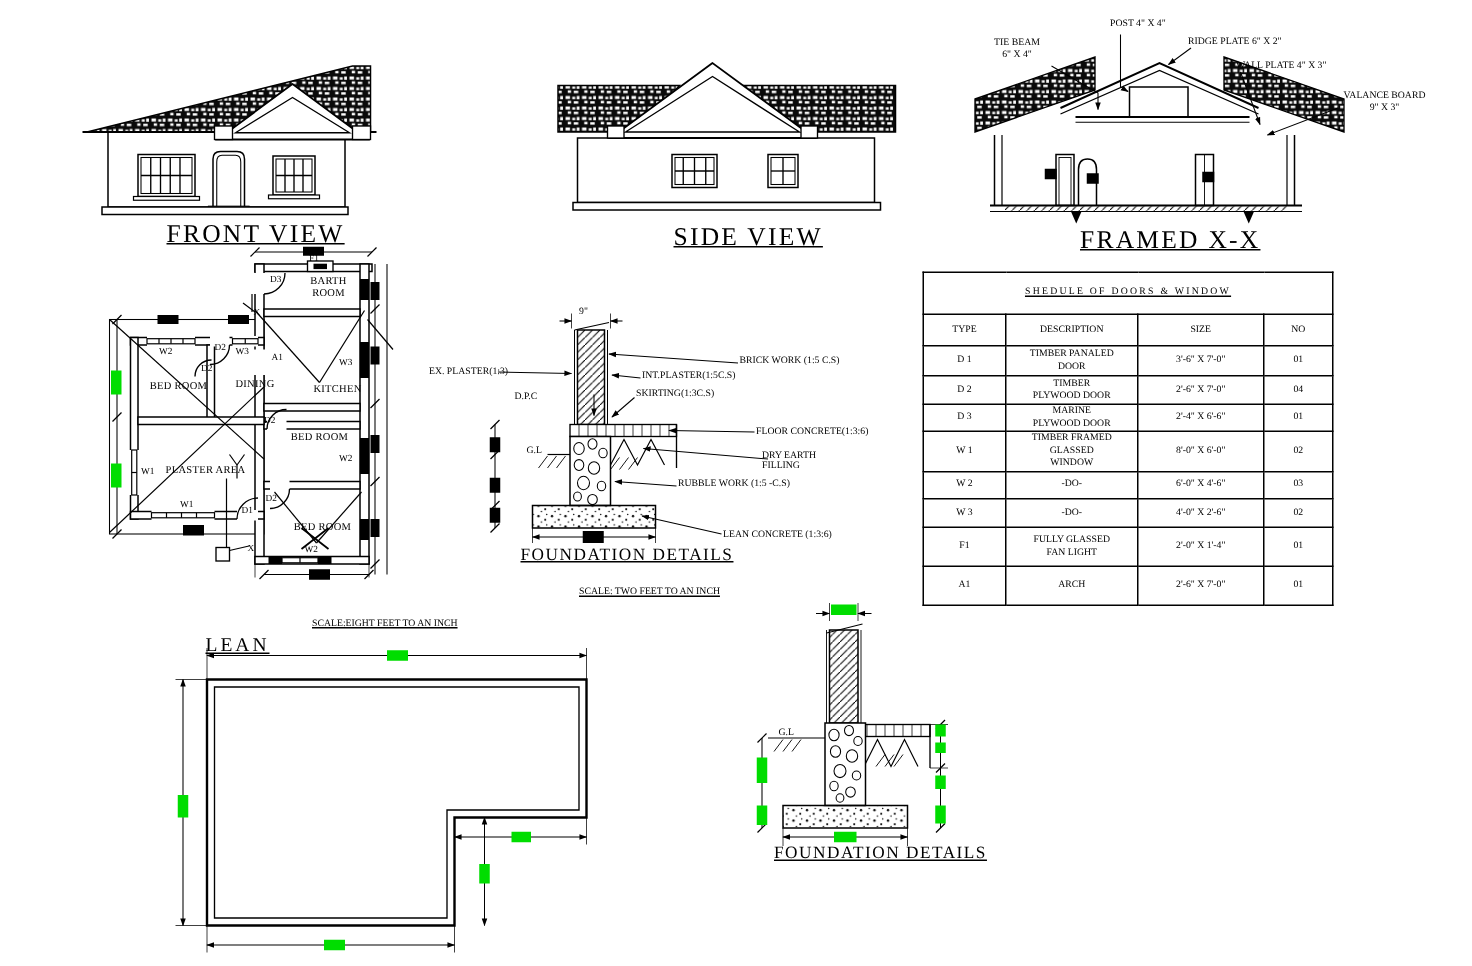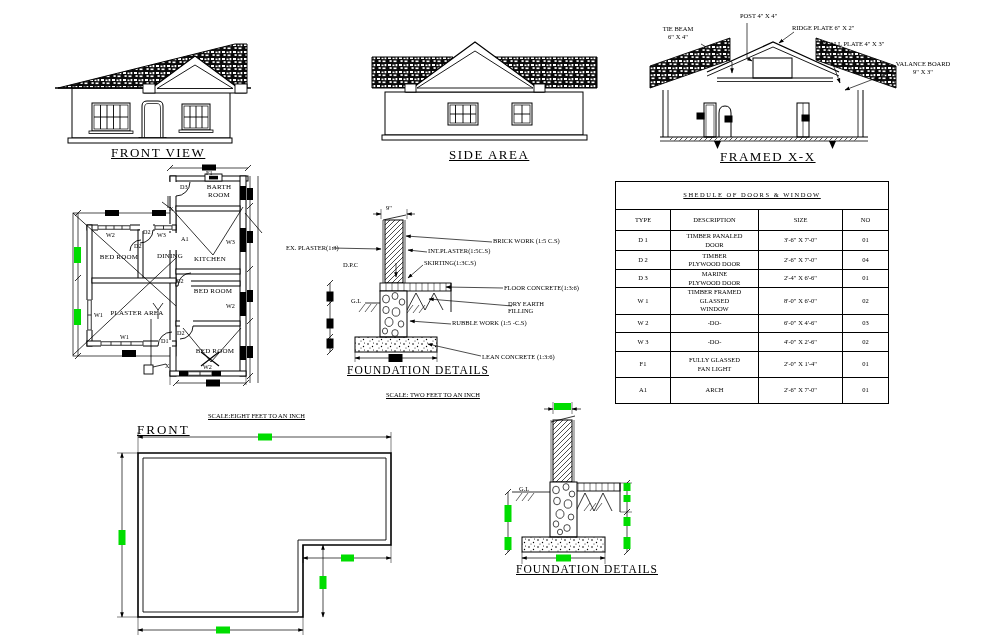--- a/index.html
+++ b/index.html
@@ -1,21 +1,21 @@
 <!DOCTYPE html>
 <html><head>
 <meta charset="utf-8">
 <style>
   html,body{margin:0;padding:0;background:#fff;}
   #canvas{position:relative;width:981px;height:644px;background:#ffffff;overflow:hidden;
           font-family:"Liberation Serif",serif;color:#000;}
   svg.d{position:absolute;overflow:visible;}
   .lbl{position:absolute;font-family:"Liberation Serif",serif;color:#000;
        white-space:pre-line;line-height:1.15;font-size:7px;}
-  .vt{font-size:13px;text-decoration:underline;letter-spacing:1.5px;}
+  .vt{font-size:17px;text-decoration:underline;letter-spacing:1.5px;}
   .ann{font-size:6.5px;text-align:center;line-height:1.2;}
   .room{font-size:7px;text-align:center;letter-spacing:0.2px;line-height:1.1;}
   .tag{font-size:6.2px;}
   .fl{font-size:6.5px;}
   .ft{font-size:11.5px;text-decoration:underline;letter-spacing:1px;}
   .scale{font-size:6.5px;text-decoration:underline;}
   .plant{font-size:13px;text-decoration:underline;letter-spacing:2px;}
   table.sched{position:absolute;left:615px;top:181px;width:273px;border-collapse:collapse;
               table-layout:fixed;background:#fff;}
   table.sched td{border:1px solid #000;font-family:"Liberation Serif",serif;font-size:6.5px;
@@ -103,21 +103,21 @@
     <line x1="157" y1="70" x2="157" y2="88" stroke-width="0.9"></line>
     <line x1="149" y1="79" x2="165" y2="79" stroke-width="0.9"></line>
     <polygon points="7,22 88,22 60,53 7,53" fill="url(#shingle)" stroke-width="1"></polygon>
     <polygon points="130,22 232,22 232,53 171,53" fill="url(#shingle)" stroke-width="1"></polygon>
     <polygon points="110,7 42,57 178,57" fill="#fff" stroke-width="1.2"></polygon>
     <polygon points="110,16 52,53 168,53" fill="none" stroke-width="0.9"></polygon>
     <rect x="40" y="49" width="11" height="8" fill="#fff" stroke-width="0.9"></rect>
     <rect x="169" y="49" width="11" height="8" fill="#fff" stroke-width="0.9"></rect>
   </g>
 </svg>
-<div class="lbl vt" style="left:449px;top:148px">SIDE AREA</div>
+<div class="lbl vt" style="left:449px;top:148px">SIDE VIEW</div>
 
 <svg class="d" style="left:645px;top:10px" width="336" height="158">
   <g stroke="#000">
     <path d="M62,62 L128,32 L194,62" fill="none" stroke-width="1.3"></path>
     <path d="M62,66 L128,37 L194,66" fill="none" stroke-width="0.9"></path>
     <polygon points="5,56 85,28 85,50 5,78" fill="url(#shingle)" stroke-width="0.9"></polygon>
     <polygon points="171,28 251,56 251,78 171,50" fill="url(#shingle)" stroke-width="0.9"></polygon>
     <rect x="108" y="48" width="39" height="20" fill="#fff" stroke-width="1"></rect>
     <line x1="72" y1="68" x2="188" y2="68" stroke-width="1.2"></line>
     <line x1="72" y1="71.5" x2="188" y2="71.5" stroke-width="0.8"></line>
@@ -278,21 +278,21 @@
 ROOM</div>
 <div class="lbl tag" style="left:169px;top:205px">X</div>
 <div class="lbl tag" style="left:106px;top:231px">W2</div>
 <div class="lbl tag" style="left:143px;top:228px">D2</div>
 <div class="lbl tag" style="left:157px;top:231px">W3</div>
 <div class="lbl tag" style="left:181px;top:235px">A1</div>
 <div class="lbl tag" style="left:134px;top:242px">D2</div>
 <div class="lbl tag" style="left:226px;top:238px">W3</div>
 <div class="lbl room" style="left:95px;top:254px;width:48px">BED ROOM</div>
 <div class="lbl room" style="left:150px;top:253px;width:40px">DINING</div>
-<div class="lbl room" style="left:185px;top:256px;width:50px">KITCHEN</div>
+<div class="lbl room" style="left:200px;top:256px;width:50px">KITCHEN</div>
 <div class="lbl tag" style="left:176px;top:277px">D2</div>
 <div class="lbl room" style="left:188px;top:288px;width:50px">BED ROOM</div>
 <div class="lbl tag" style="left:226px;top:302px">W2</div>
 <div class="lbl tag" style="left:94px;top:311px">W1</div>
 <div class="lbl room" style="left:106px;top:310px;width:62px">PLASTER AREA</div>
 <div class="lbl tag" style="left:120px;top:333px">W1</div>
 <div class="lbl tag" style="left:161px;top:337px">D1</div>
 <div class="lbl tag" style="left:177px;top:329px">D2</div>
 <div class="lbl room" style="left:190px;top:348px;width:50px">BED ROOM</div>
 <div class="lbl tag" style="left:165px;top:362px">X</div>
@@ -475,21 +475,21 @@
     <line x1="193" y1="209" x2="193" y2="227" stroke-width="0.5"></line>
   </g>
   <g>
     <rect class="hl" x="148" y="25.5" width="14" height="7" fill="#00dd00"></rect>
     <rect class="hl" x="8.5" y="122" width="7" height="15" fill="#00dd00"></rect>
     <rect class="hl" x="231" y="146.5" width="13" height="7" fill="#00dd00"></rect>
     <rect class="hl" x="209.5" y="168" width="7" height="13" fill="#00dd00"></rect>
     <rect class="hl" x="106" y="218.5" width="14" height="7" fill="#00dd00"></rect>
   </g>
 </svg>
-<div class="lbl plant" style="left:137px;top:423px">FRONT</div>
+<div class="lbl plant" style="left:137px;top:423px">LEAN</div>
 <div class="lbl scale" style="left:208px;top:412px">SCALE:EIGHT FEET TO AN INCH</div>
 
 <svg class="d" style="left:500px;top:398px" width="170" height="190">
   <g stroke="#000">
     <line x1="44" y1="11" x2="53" y2="11" stroke-width="0.7" marker-end="url(#arr)"></line>
     <line x1="81" y1="11" x2="72" y2="11" stroke-width="0.7" marker-end="url(#arr)"></line>
     <line x1="53" y1="4" x2="53" y2="16" stroke-width="0.5"></line>
     <line x1="72" y1="4" x2="72" y2="16" stroke-width="0.5"></line>
     <rect x="53" y="22" width="19" height="62" fill="url(#hatch)" stroke-width="1"></rect>
     <line x1="51" y1="22" x2="51" y2="84" stroke-width="0.6"></line>

